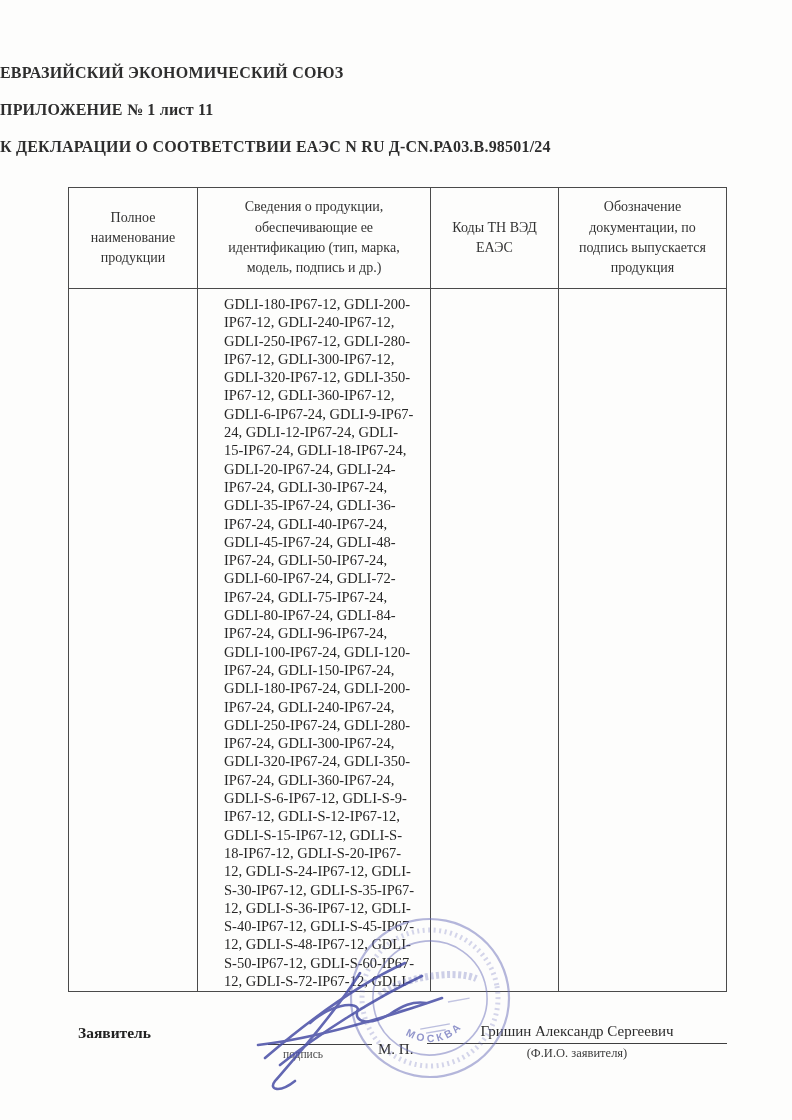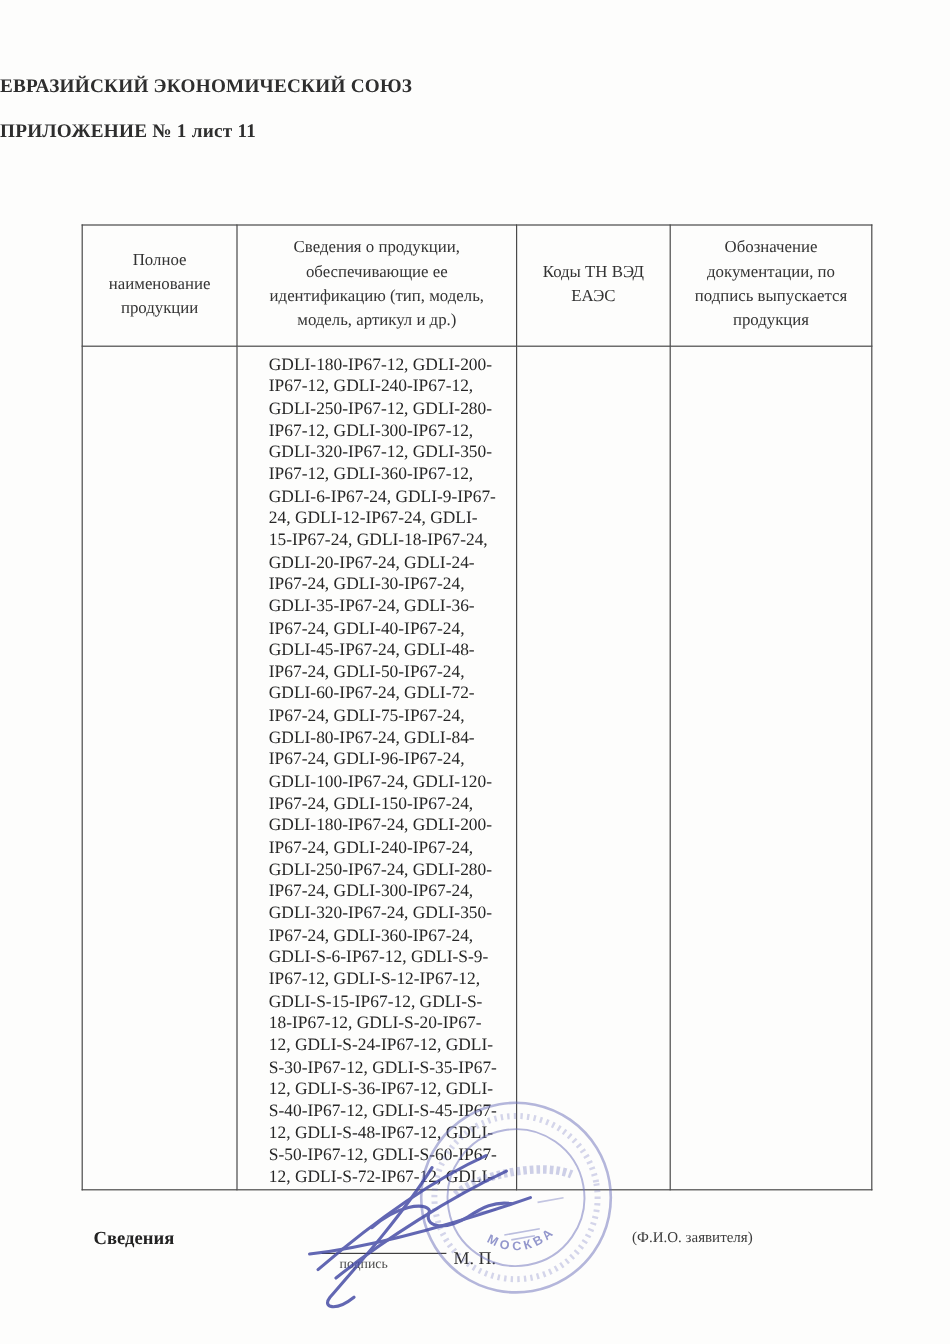--- a/index.html
+++ b/index.html
@@ -81,32 +81,33 @@
   .stamp-svg{position:absolute;left:347px;top:915px;z-index:3;}
   .signature-svg{position:absolute;left:240px;top:943px;z-index:4;}
 </style>
 </head>
 <body>
 
 <div class="page">
 
   <div class="doc-title" id="title1">ЕВРАЗИЙСКИЙ ЭКОНОМИЧЕСКИЙ СОЮЗ</div>
   <div class="doc-title" id="title2">ПРИЛОЖЕНИЕ № 1 лист 11</div>
+  <div class="doc-title" id="title3">К ДЕКЛАРАЦИИ О СООТВЕТСТВИИ ЕАЭС N RU Д-CN.РА03.В.98501/24</div>
 
   <table class="main">
     <colgroup>
       <col style="width:129px">
       <col style="width:233px">
       <col style="width:128px">
       <col style="width:168px">
     </colgroup>
     <thead>
       <tr>
         <th>Полное наименование продукции</th>
-        <th>Сведения о продукции, обеспечивающие ее идентификацию (тип, модель, модель, артикул и др.)</th>
+        <th>Сведения о продукции, обеспечивающие ее идентификацию (тип, марка, модель, подпись и др.)</th>
         <th>Коды ТН ВЭД ЕАЭС</th>
         <th>Обозначение документации, по подпись выпускается продукция</th>
       </tr>
     </thead>
     <tbody>
       <tr>
         <td></td>
         <td>
           <div class="codes">GDLI-180-IP67-12, GDLI-200-
 IP67-12, GDLI-240-IP67-12,
@@ -173,24 +174,25 @@
   <svg class="signature-svg" width="225" height="155" viewBox="0 0 225 155">
     <g stroke="#474da6" stroke-width="2.6" fill="none" stroke-linecap="round" opacity="0.85">
       <path d="M 25,115 C 60,85 110,45 165,20"></path>
       <path d="M 40,122 C 80,90 135,55 182,33"></path>
       <path d="M 120,30 C 95,70 55,115 35,138 C 28,147 40,150 55,138"></path>
       <path d="M 70,80 C 90,62 115,58 118,66 C 112,80 130,83 150,71 C 162,63 172,58 186,60"></path>
       <path d="M 18,102 C 70,96 130,80 202,55"></path>
     </g>
   </svg>
 
-  <div class="footer-label">Сведения</div>
+  <div class="footer-label">Заявитель</div>
 
   <div class="sig-line"></div>
   <div class="sig-caption">подпись</div>
 
   <div class="mp-label">М. П.</div>
 
   <div class="name-wrap">
+    <div class="name-text">Гришин Александр Сергеевич</div>
     <div class="name-caption">(Ф.И.О. заявителя)</div>
   </div>
 
 </div>
 
 </body></html>

